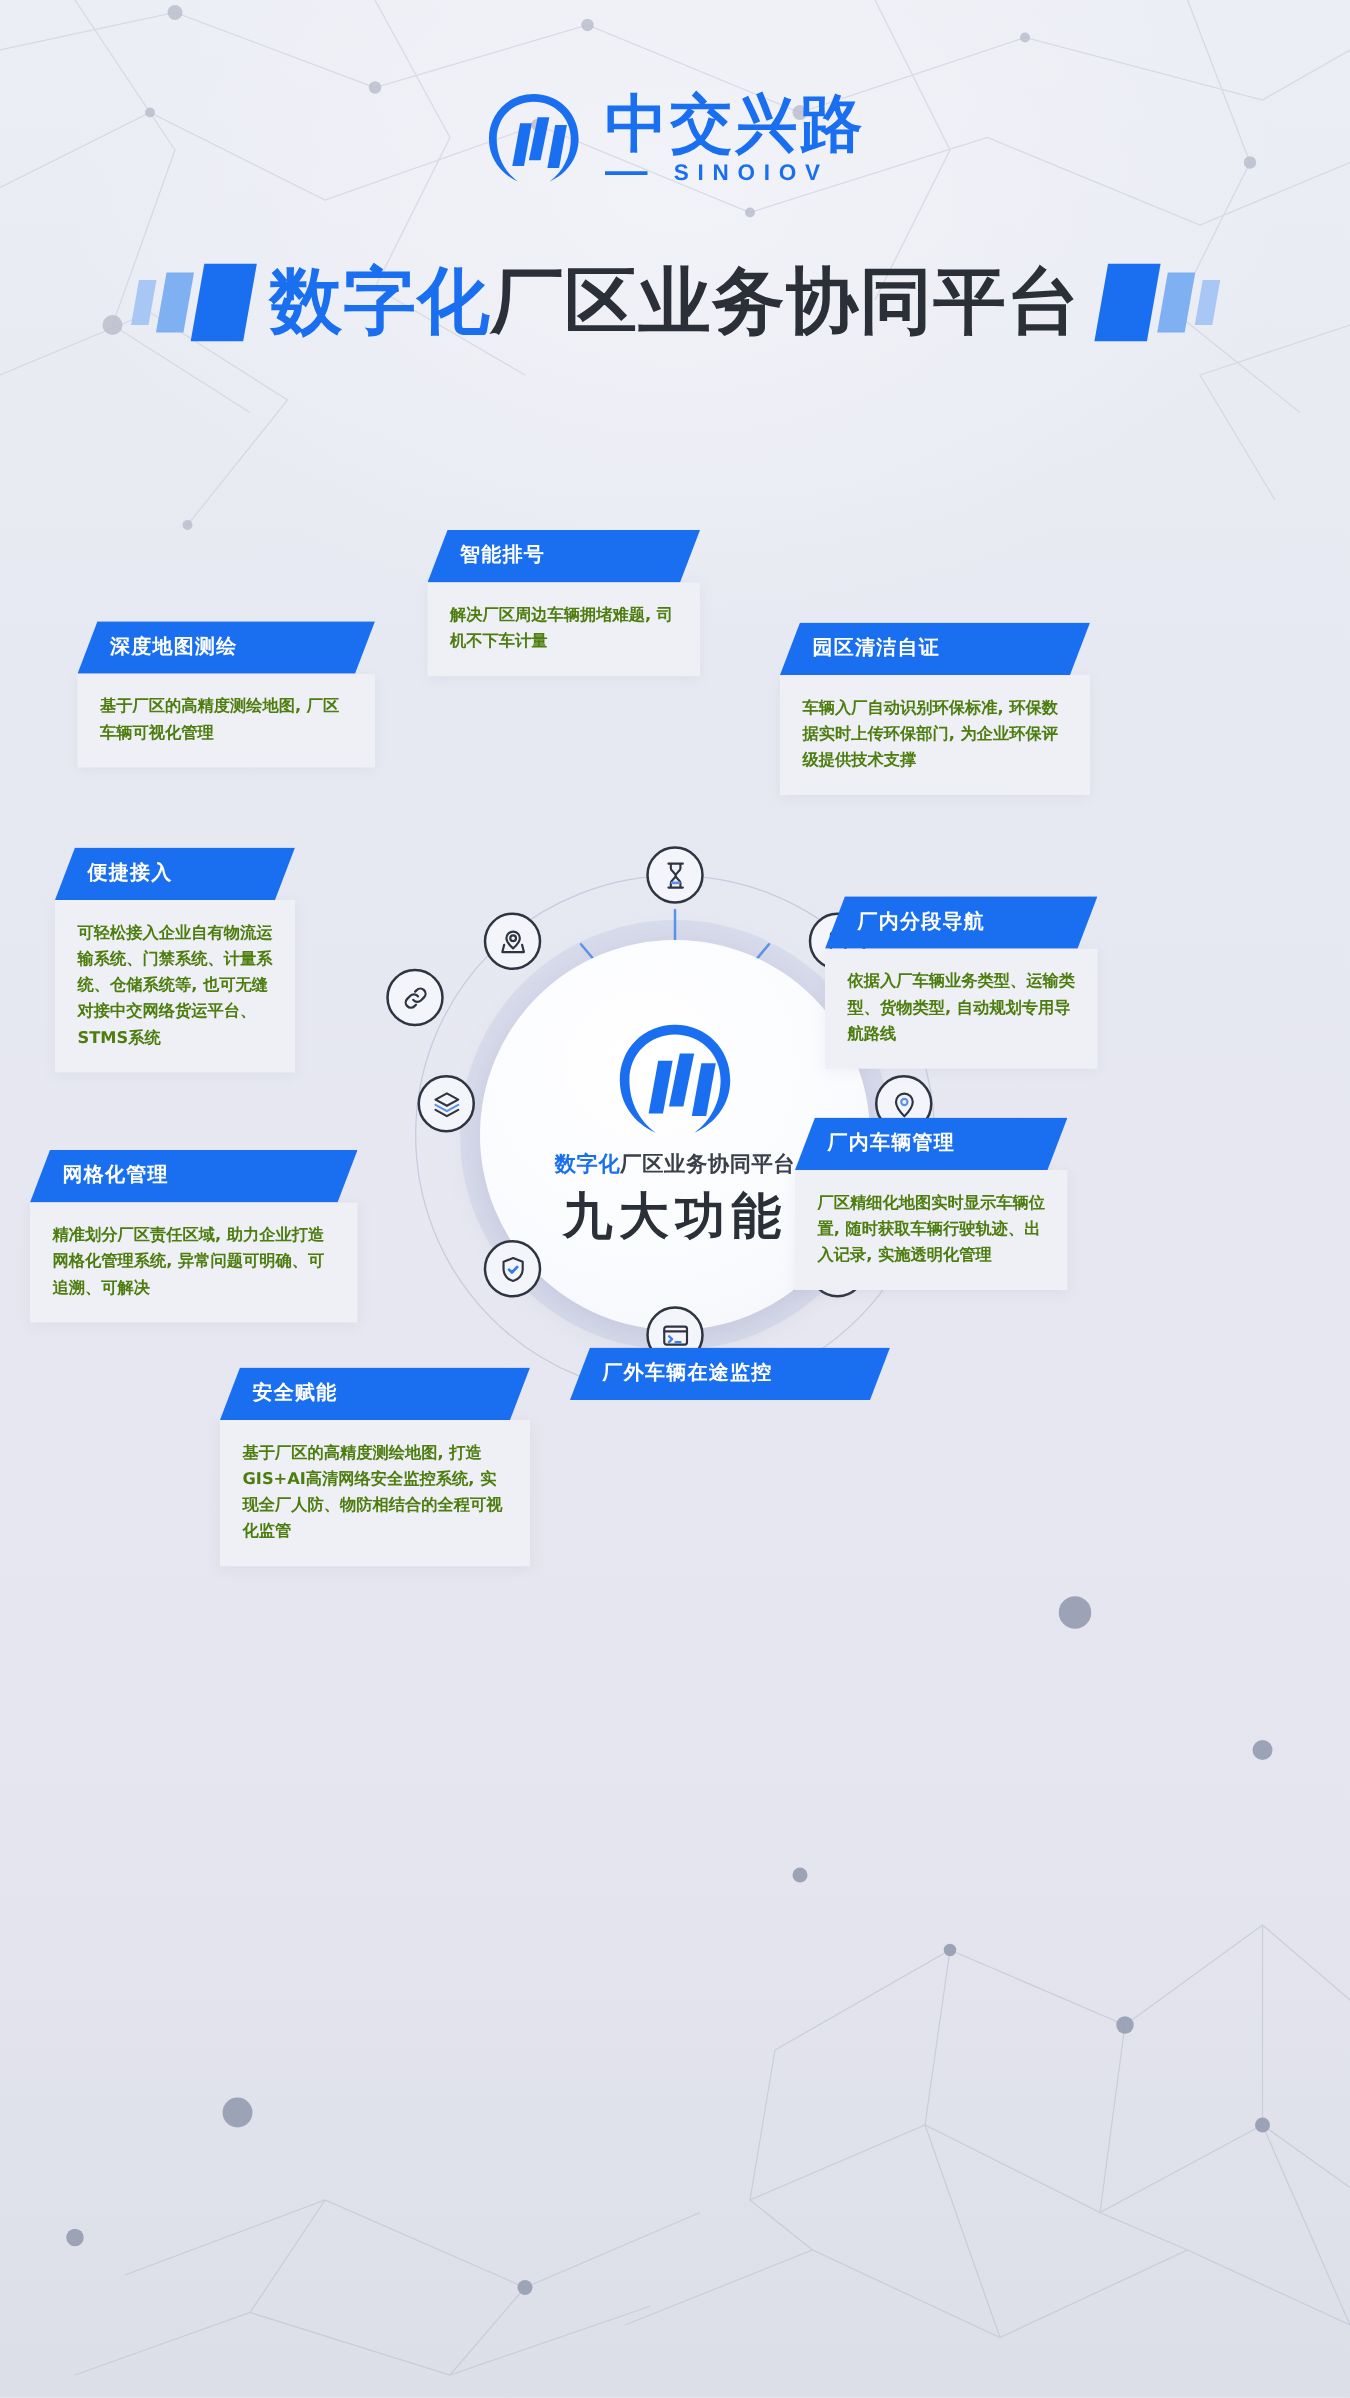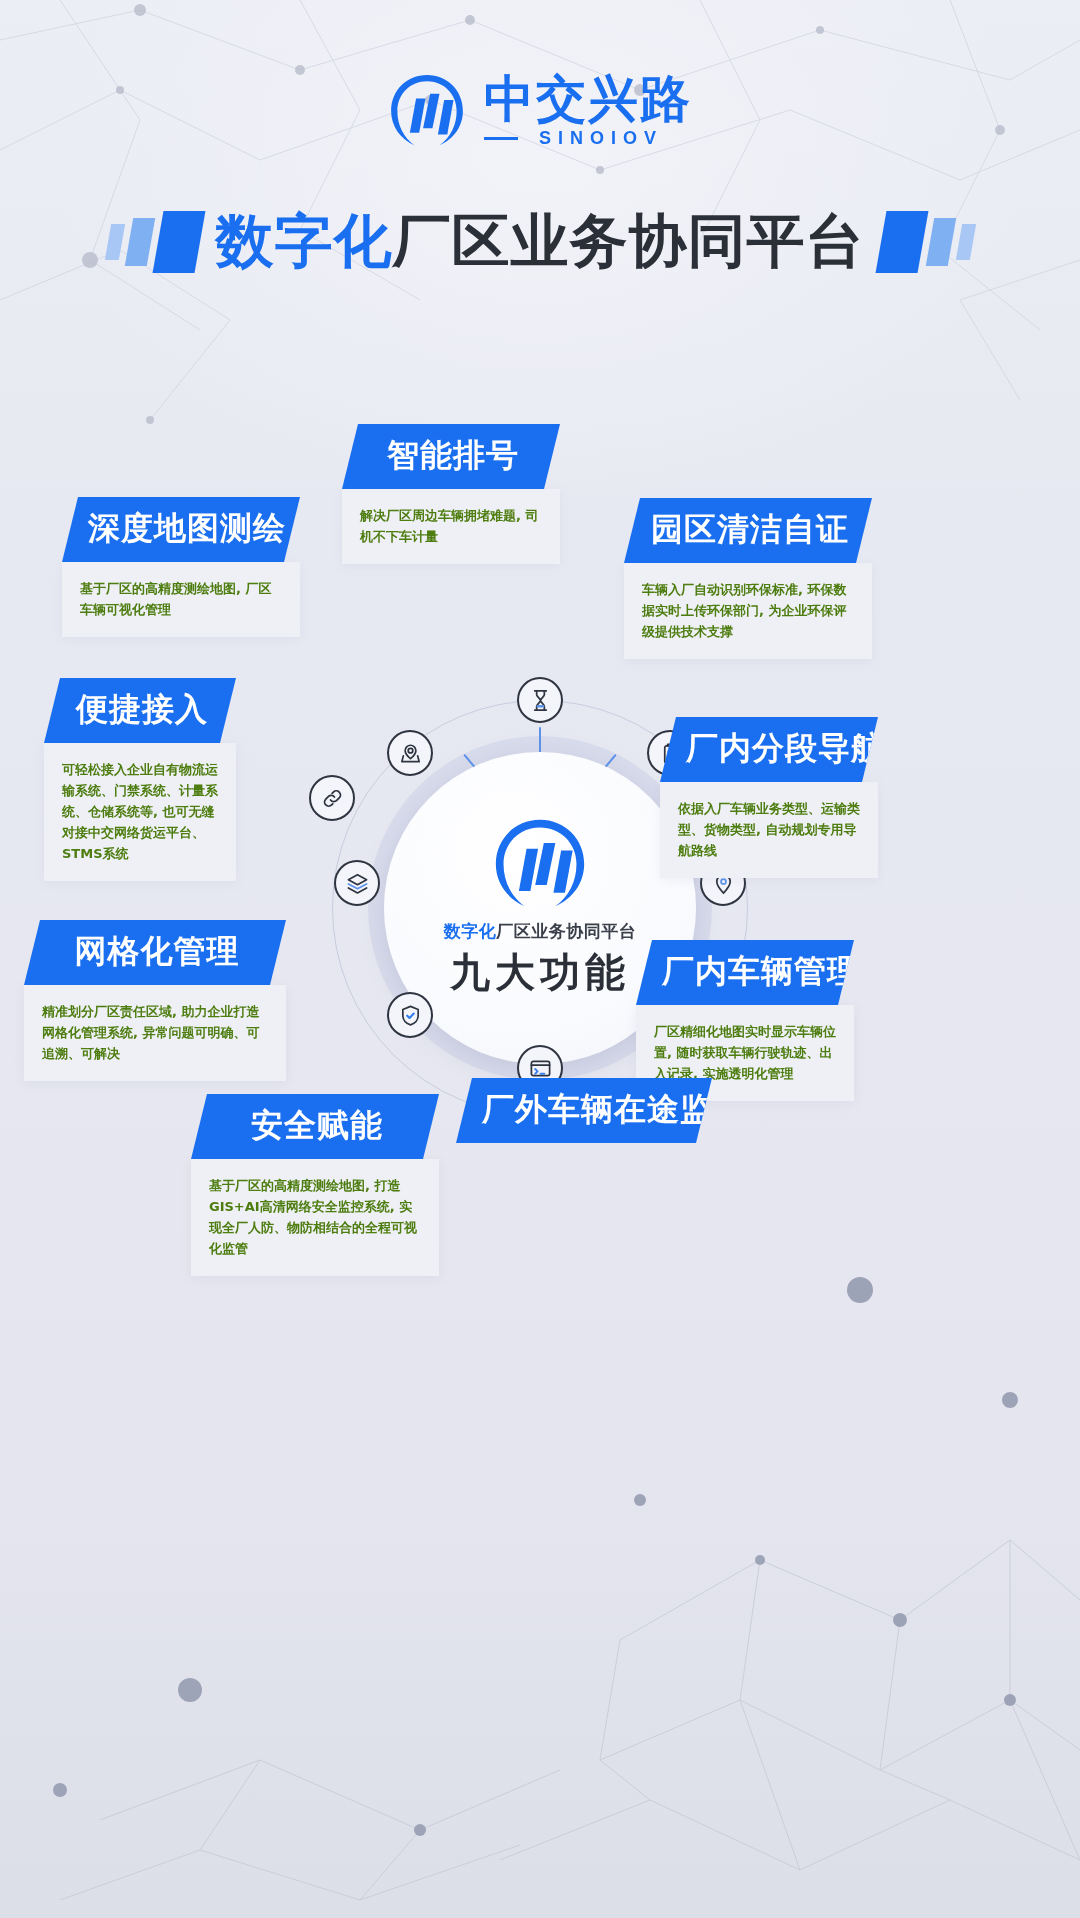--- a/index.html
+++ b/index.html
@@ -90,22 +90,22 @@
     position:absolute; width:46px; height:46px; border-radius:50%;
     background:#f4f5fa; border:2.5px solid #2e3440;
     display:flex; align-items:center; justify-content:center;
   }
   .node svg { width:23px; height:23px; }
 
   
   .card { position:absolute; }
   .card-head {
     position:relative; background:#1a6ff0; color:#fff;
-    font-size:32px; font-weight:800; letter-spacing:1px;
-    padding:10px 22px 11px 26px; white-space:nowrap; text-align:center;
+    font-size:16px; font-weight:800; letter-spacing:1px;
+    padding:10px 22px 11px 26px; white-space:nowrap; text-align:left;
     clip-path:polygon(16px 0, 100% 0, calc(100% - 16px) 100%, 0 100%);
     font-family:"DejaVu Sans","Liberation Sans",sans-serif;
   }
   .card-body {
     background:#eef0f5; color:#4d7c0f;
     font-size:13px; line-height:1.62; font-weight:700;
     padding:16px 18px 17px 18px;
     font-family:"DejaVu Sans","Liberation Sans",sans-serif;
     box-shadow:0 2px 10px rgba(140,148,180,0.12);
   }
@@ -318,26 +318,26 @@
   <div class="card" style="left:660px; top:672px; width:218px;margin-top:45px;">
     <div class="card-head">厂内分段导航</div>
     <div class="card-body">依据入厂车辆业务类型、运输类型、货物类型, 自动规划专用导航路线</div>
   </div>
 
   <div class="card" style="left:24px; top:920px; width:262px;">
     <div class="card-head">网格化管理</div>
     <div class="card-body">精准划分厂区责任区域, 助力企业打造网格化管理系统, 异常问题可明确、可追溯、可解决</div>
   </div>
 
-  <div class="card" style="left:636px; top:940px; width:218px;">
+  <div class="card" style="left:636px; top:894px; width:218px;">
     <div class="card-head">厂内车辆管理</div>
     <div class="card-body">厂区精细化地图实时显示车辆位置, 随时获取车辆行驶轨迹、出入记录, 实施透明化管理</div>
   </div>
 
-  <div class="card" style="left:191px; top:1094px; width:248px;">
+  <div class="card" style="left:176px; top:1094px; width:248px;">
     <div class="card-head">安全赋能</div>
     <div class="card-body">基于厂区的高精度测绘地图, 打造GIS+AI高清网络安全监控系统, 实现全厂人防、物防相结合的全程可视化监管</div>
   </div>
 
   <div class="card" style="left:456px; top:1078px; width:256px;">
     <div class="card-head">厂外车辆在途监控</div>
   </div>
 
 </div>
 

